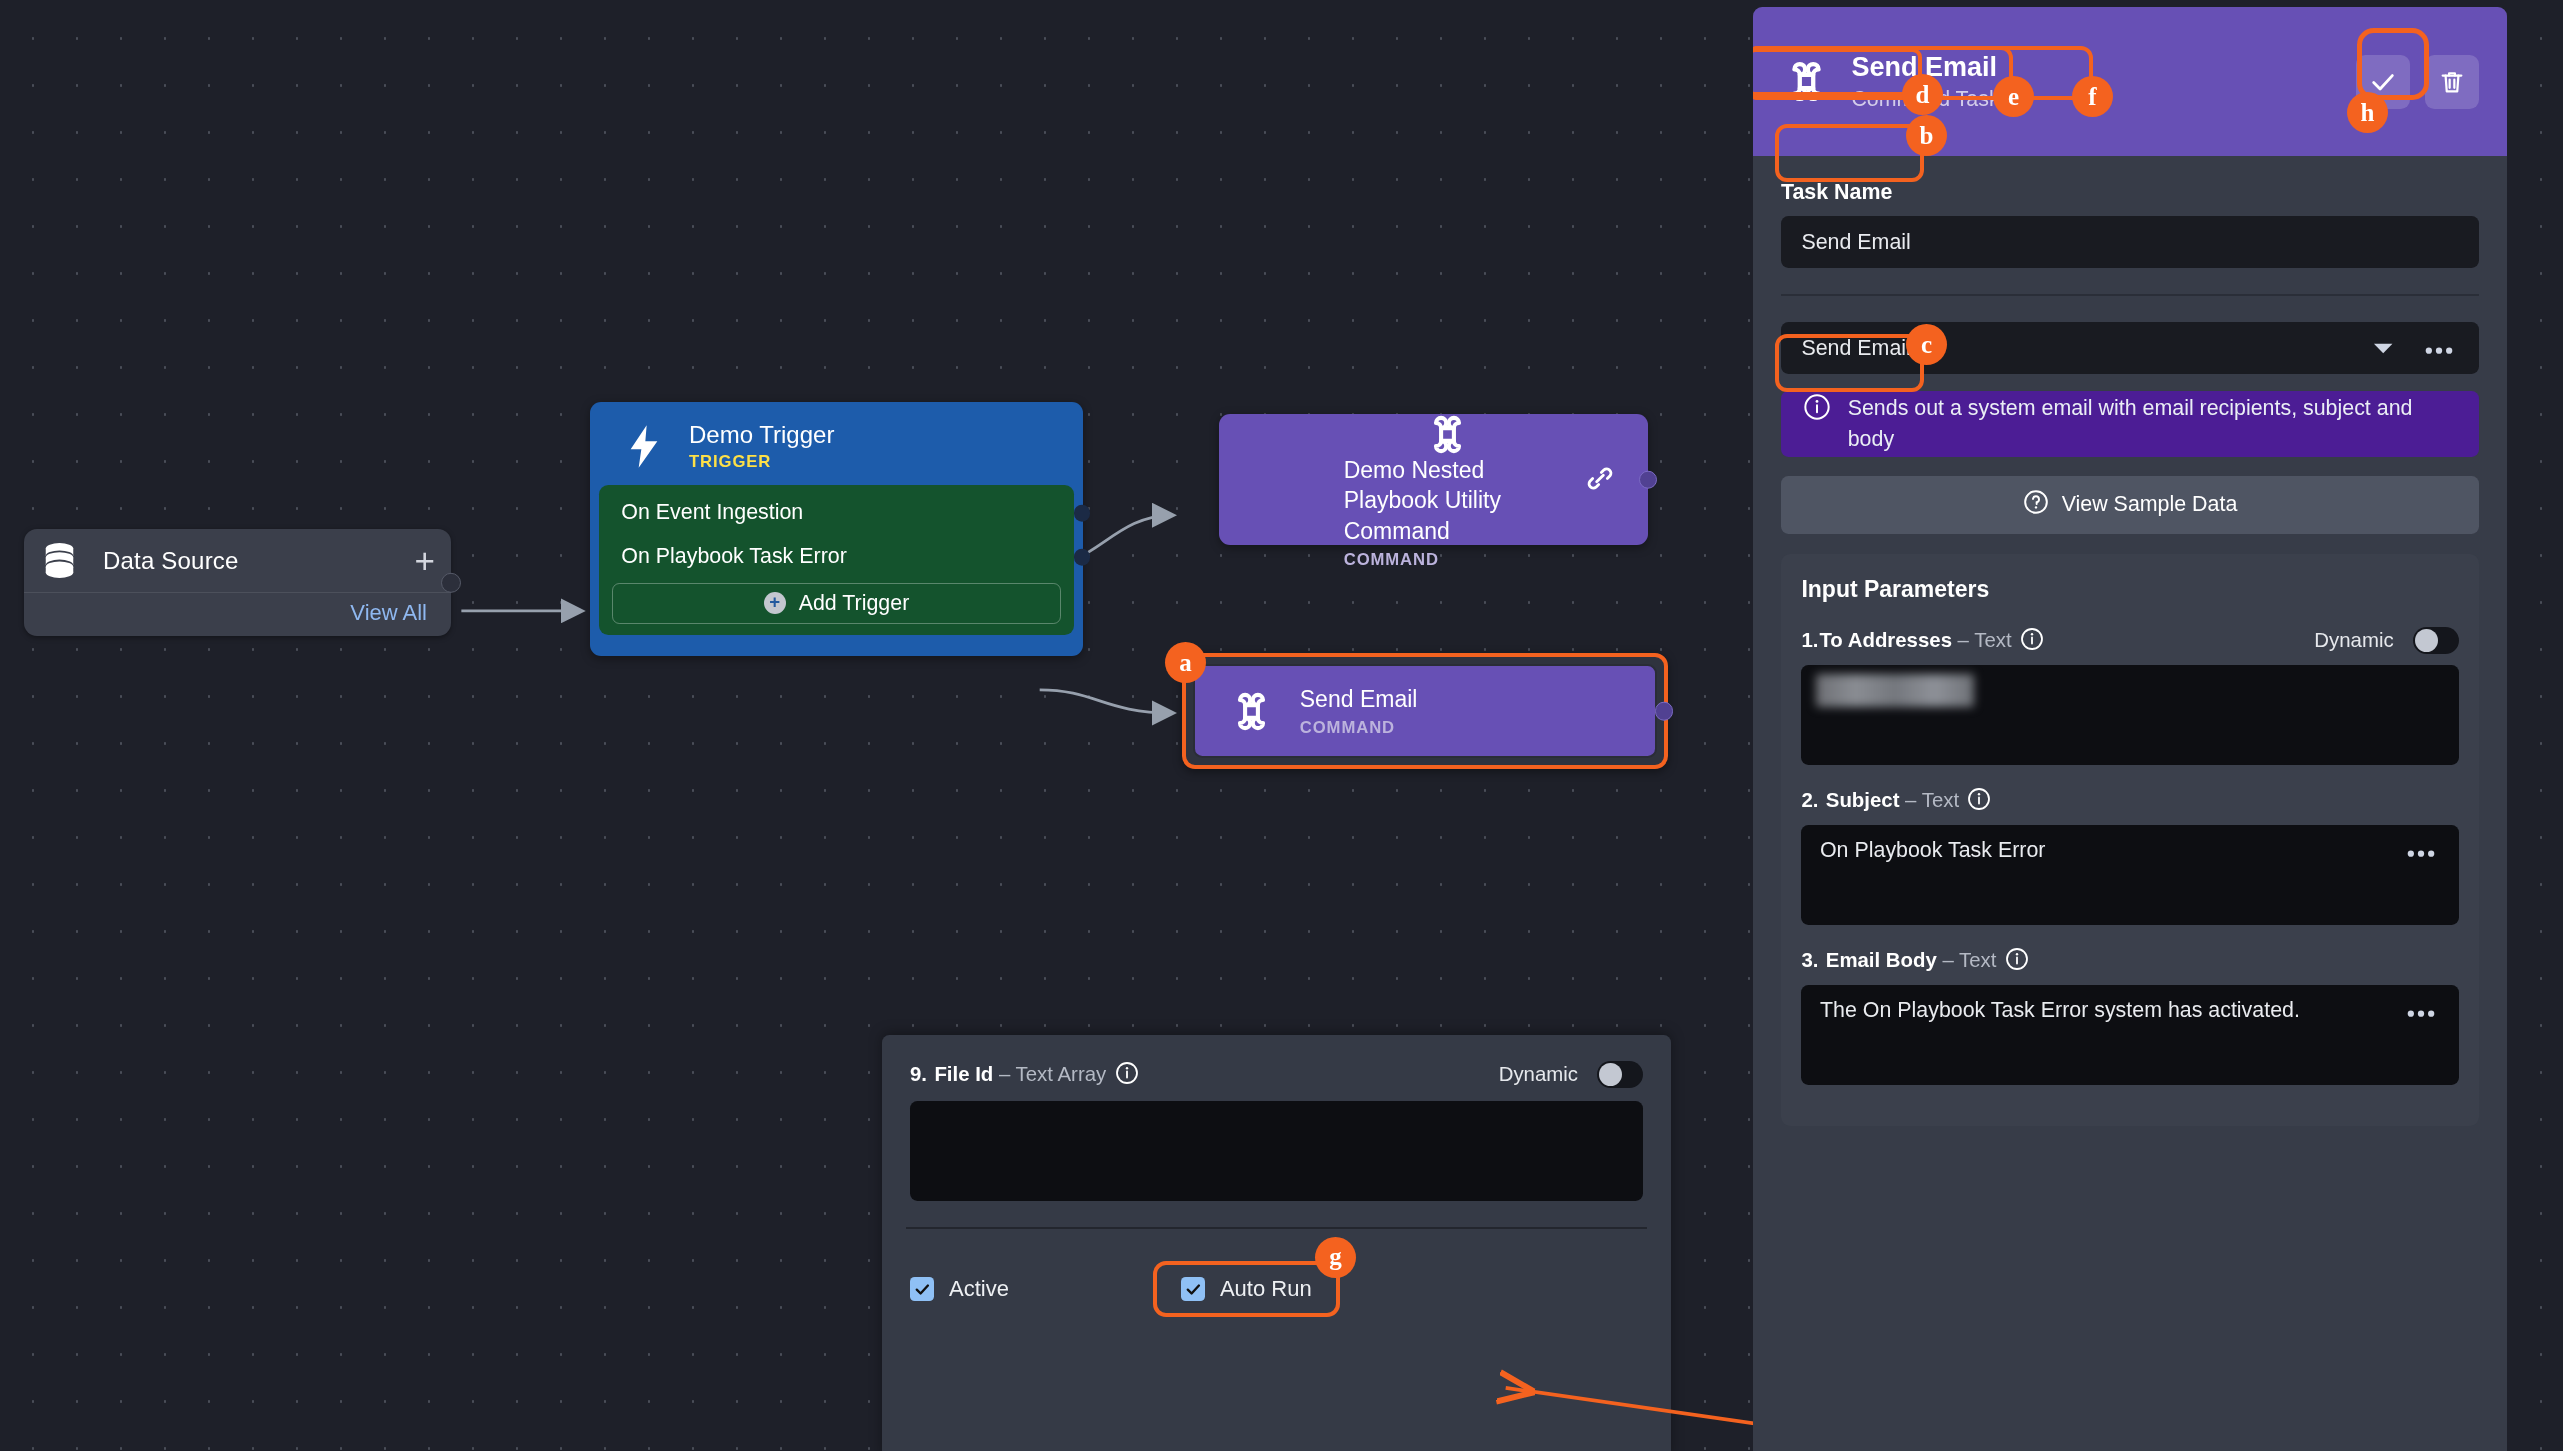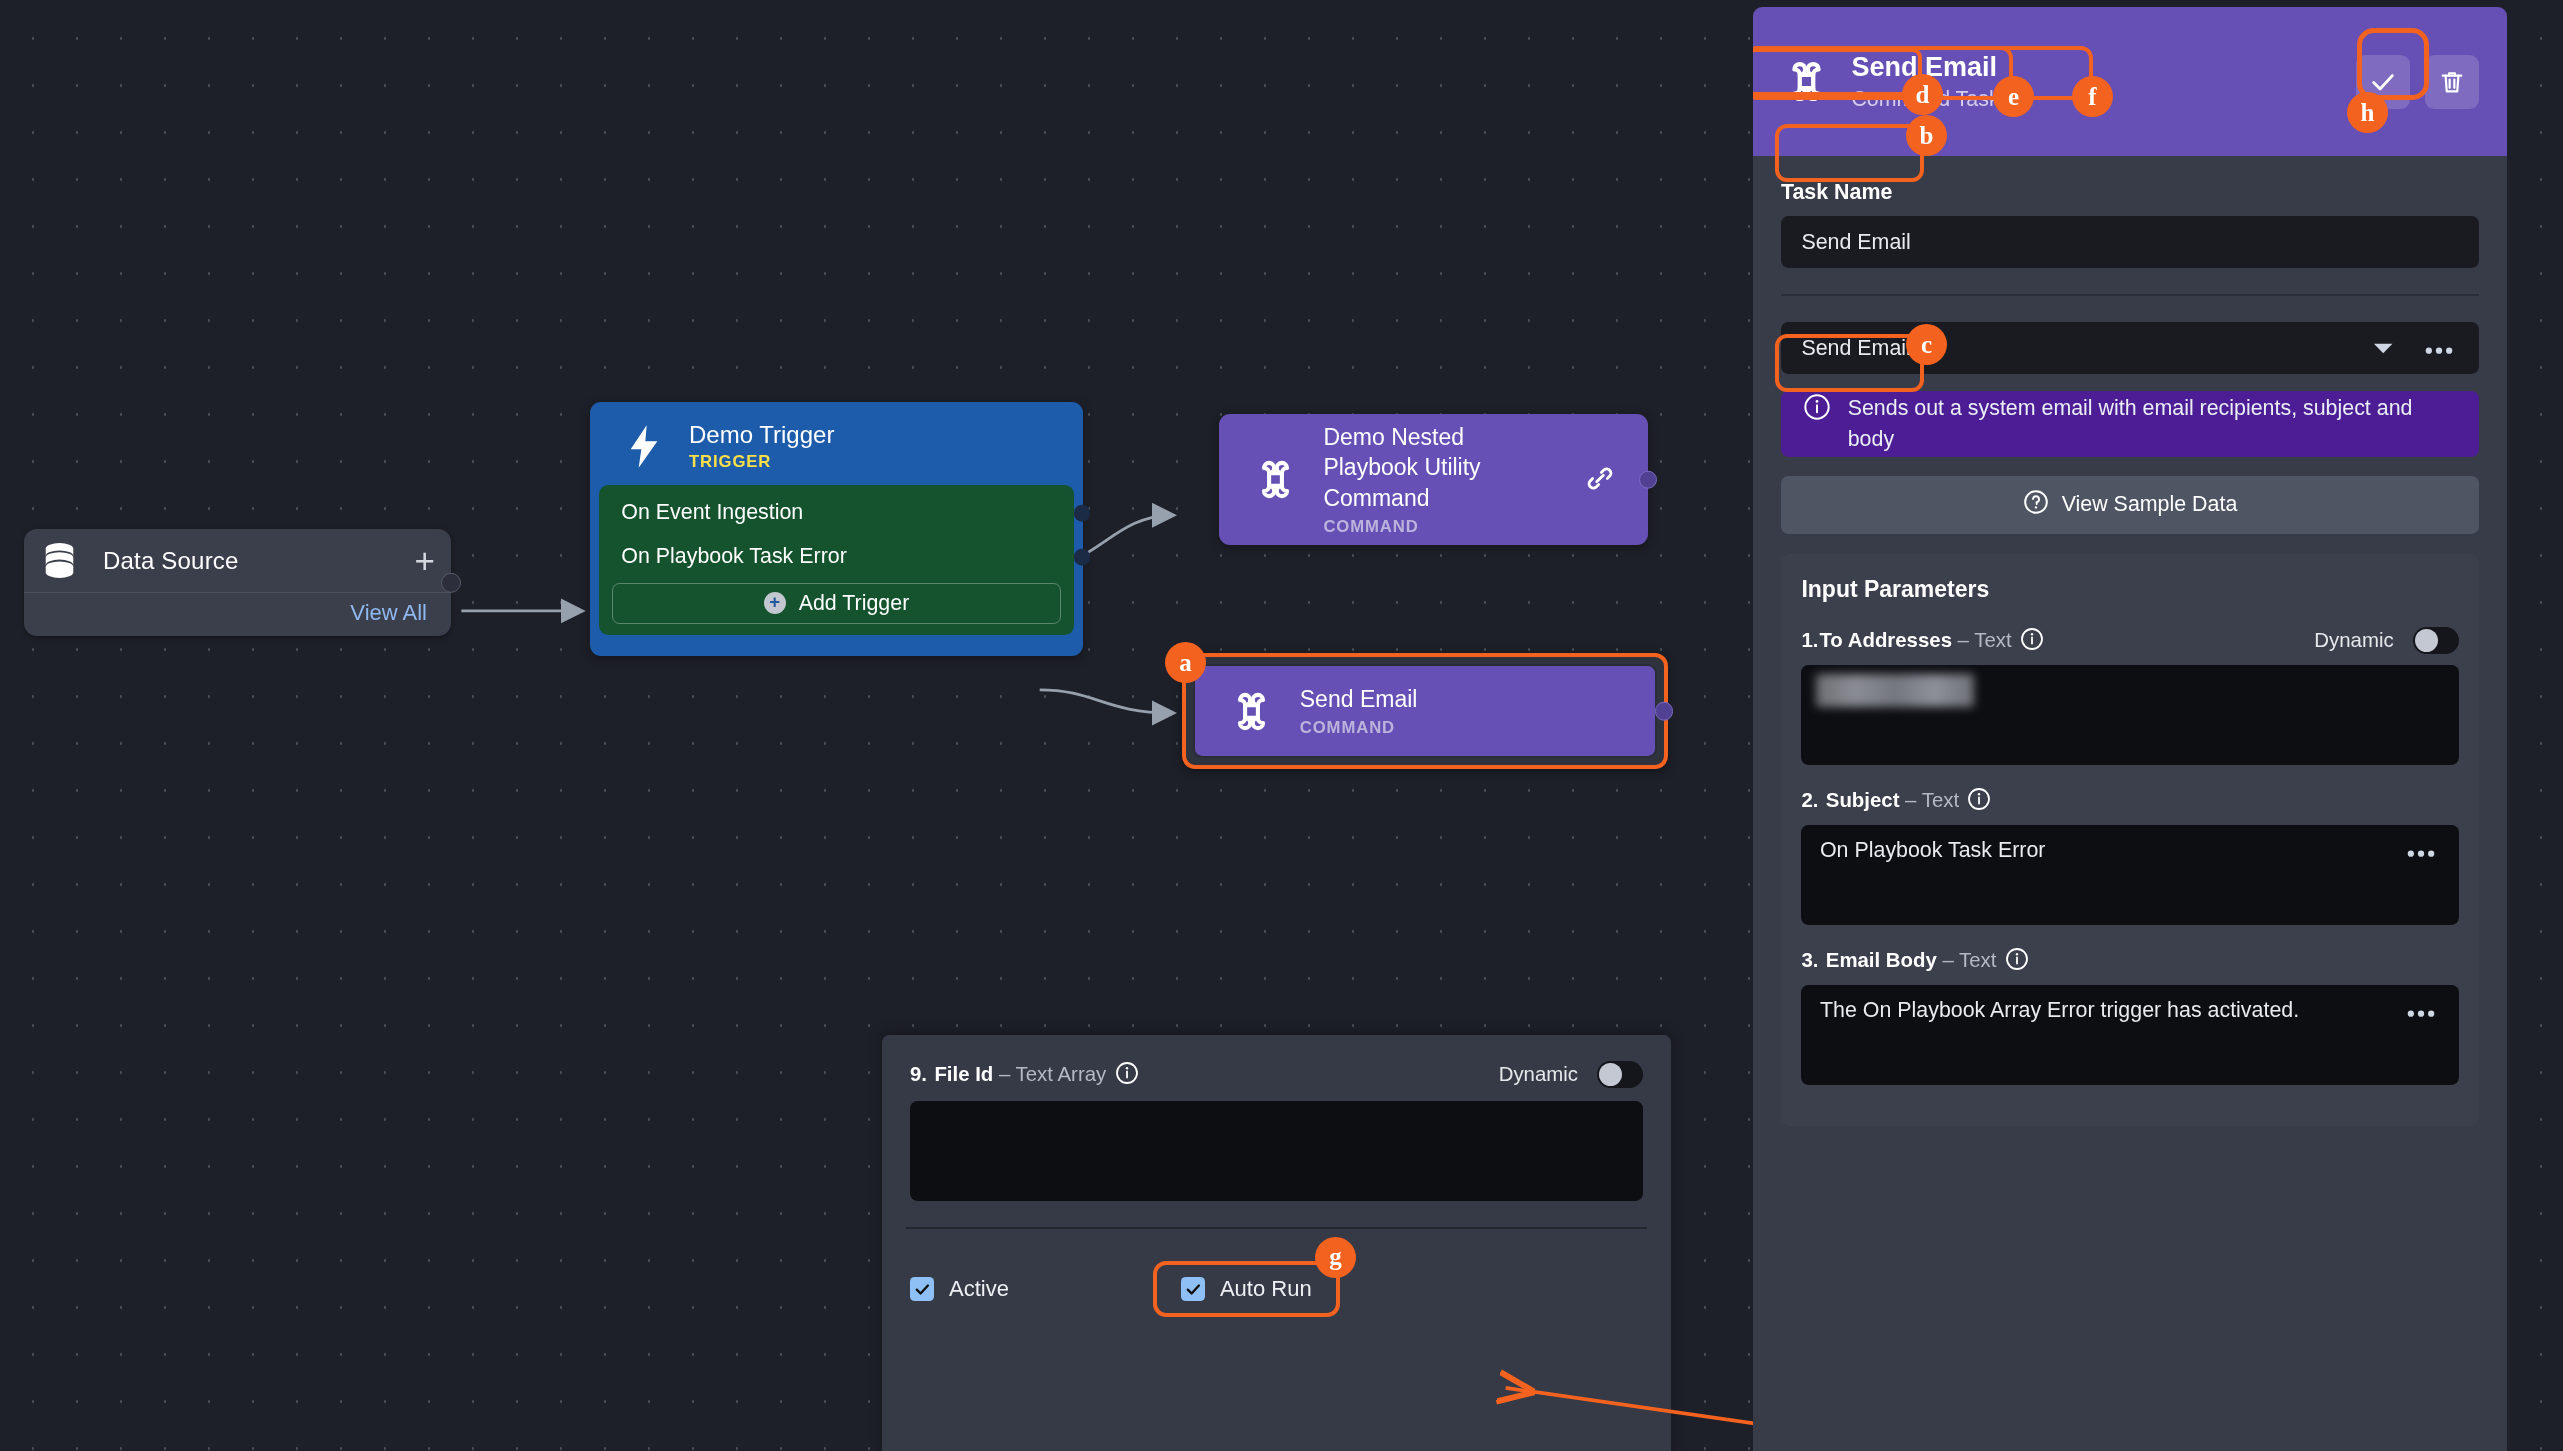--- a/index.html
+++ b/index.html
@@ -74,21 +74,21 @@
     color:#22599e; font-size: 18.6px; line-height: 20.4px; text-align:center; font-weight: bold;
   }
 
   
   .cmd-node {
     background: #6750b5; border-radius: 11px;
     box-shadow: 0 2.8px 9.3px rgba(0,0,0,.35);
     display: flex; align-items: center;
   }
   .nested {
-    left: 1219px; top: 414px; width: 429px; height: 131px;
+    left: 1219px; top: 414px; width: 429px; height: 131px; flex-direction: column;
   }
   .cmd-icon { width: 56px; margin-left: 28px; display:flex; align-items:center; justify-content:center; }
   .cmd-txt { margin-left: 20.4px; }
   .cmd-title { color:#fff; font-size: 23px; line-height: 1.32; }
   .cmd-kind { color:#bcb3dd; font-size: 16.7px; font-weight: bold; letter-spacing: 0.9px; margin-top: 3.7px; }
   .link-ic { position:absolute; right: 32px; top: 50%; transform: translateY(-50%); }
   .port-r {
     position:absolute; right:-9.3px; top:50%; transform: translateY(-50%);
     width: 18.6px; height: 18.6px; border-radius:50%; background:#514192; border:1.9px solid #7b6ac4;
   }
@@ -533,21 +533,21 @@
             <span class="pl-type" style="margin-left:5.6px">– Text</span>
             <span class="info-ic">
               <svg width="24" height="24" viewBox="0 0 24 24" fill="none" stroke="#fff" stroke-width="1.8">
                 <circle cx="12" cy="12" r="10"></circle>
                   <path d="M12 10.5 v6" stroke-linecap="round"></path>
                   <circle cx="12" cy="7.2" r="1.2" fill="#fff" stroke="none"></circle>
               </svg>
             </span>
           </div>
           <div class="pbox tall">
-            <span class="val">The On Playbook Array Error trigger has activated.</span>
+            <span class="val">The On Playbook Task Error system has activated.</span>
             <span class="dots">
               <svg width="28" height="7.4" viewBox="0 0 30 8">
                   <circle cx="4" cy="4" r="3.4" fill="#cfd6e4"></circle>
                   <circle cx="15" cy="4" r="3.4" fill="#cfd6e4"></circle>
                   <circle cx="26" cy="4" r="3.4" fill="#cfd6e4"></circle>
                 </svg>
             </span>
           </div>
           <div class="ring" style="left:-7.4px; top:39px; width:347px; height:54px;"></div>
           <div class="badge" style="left:319px; top:69px;">f</div>

